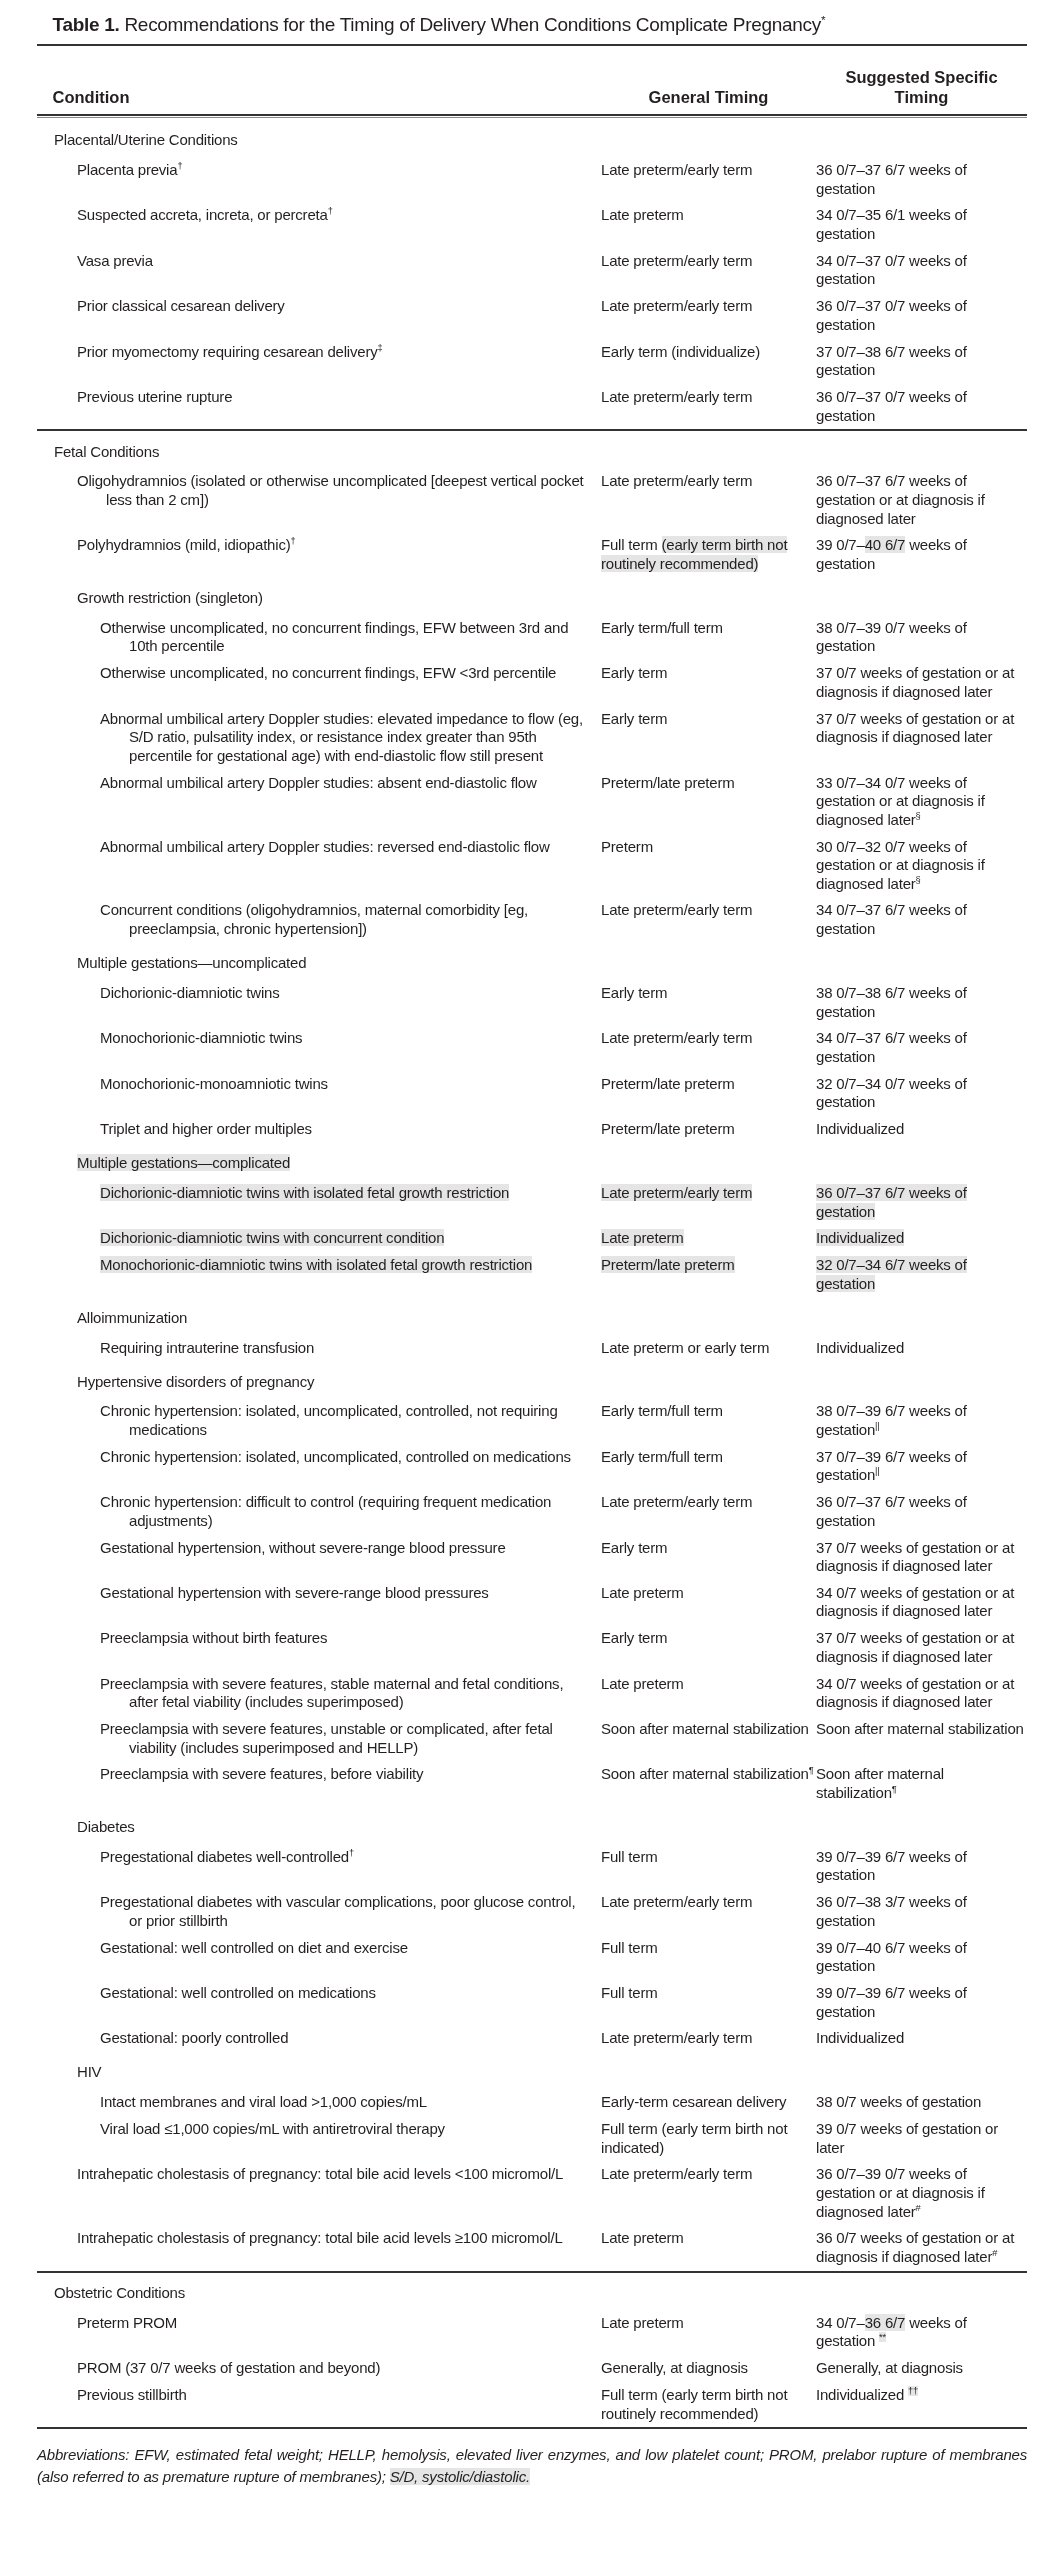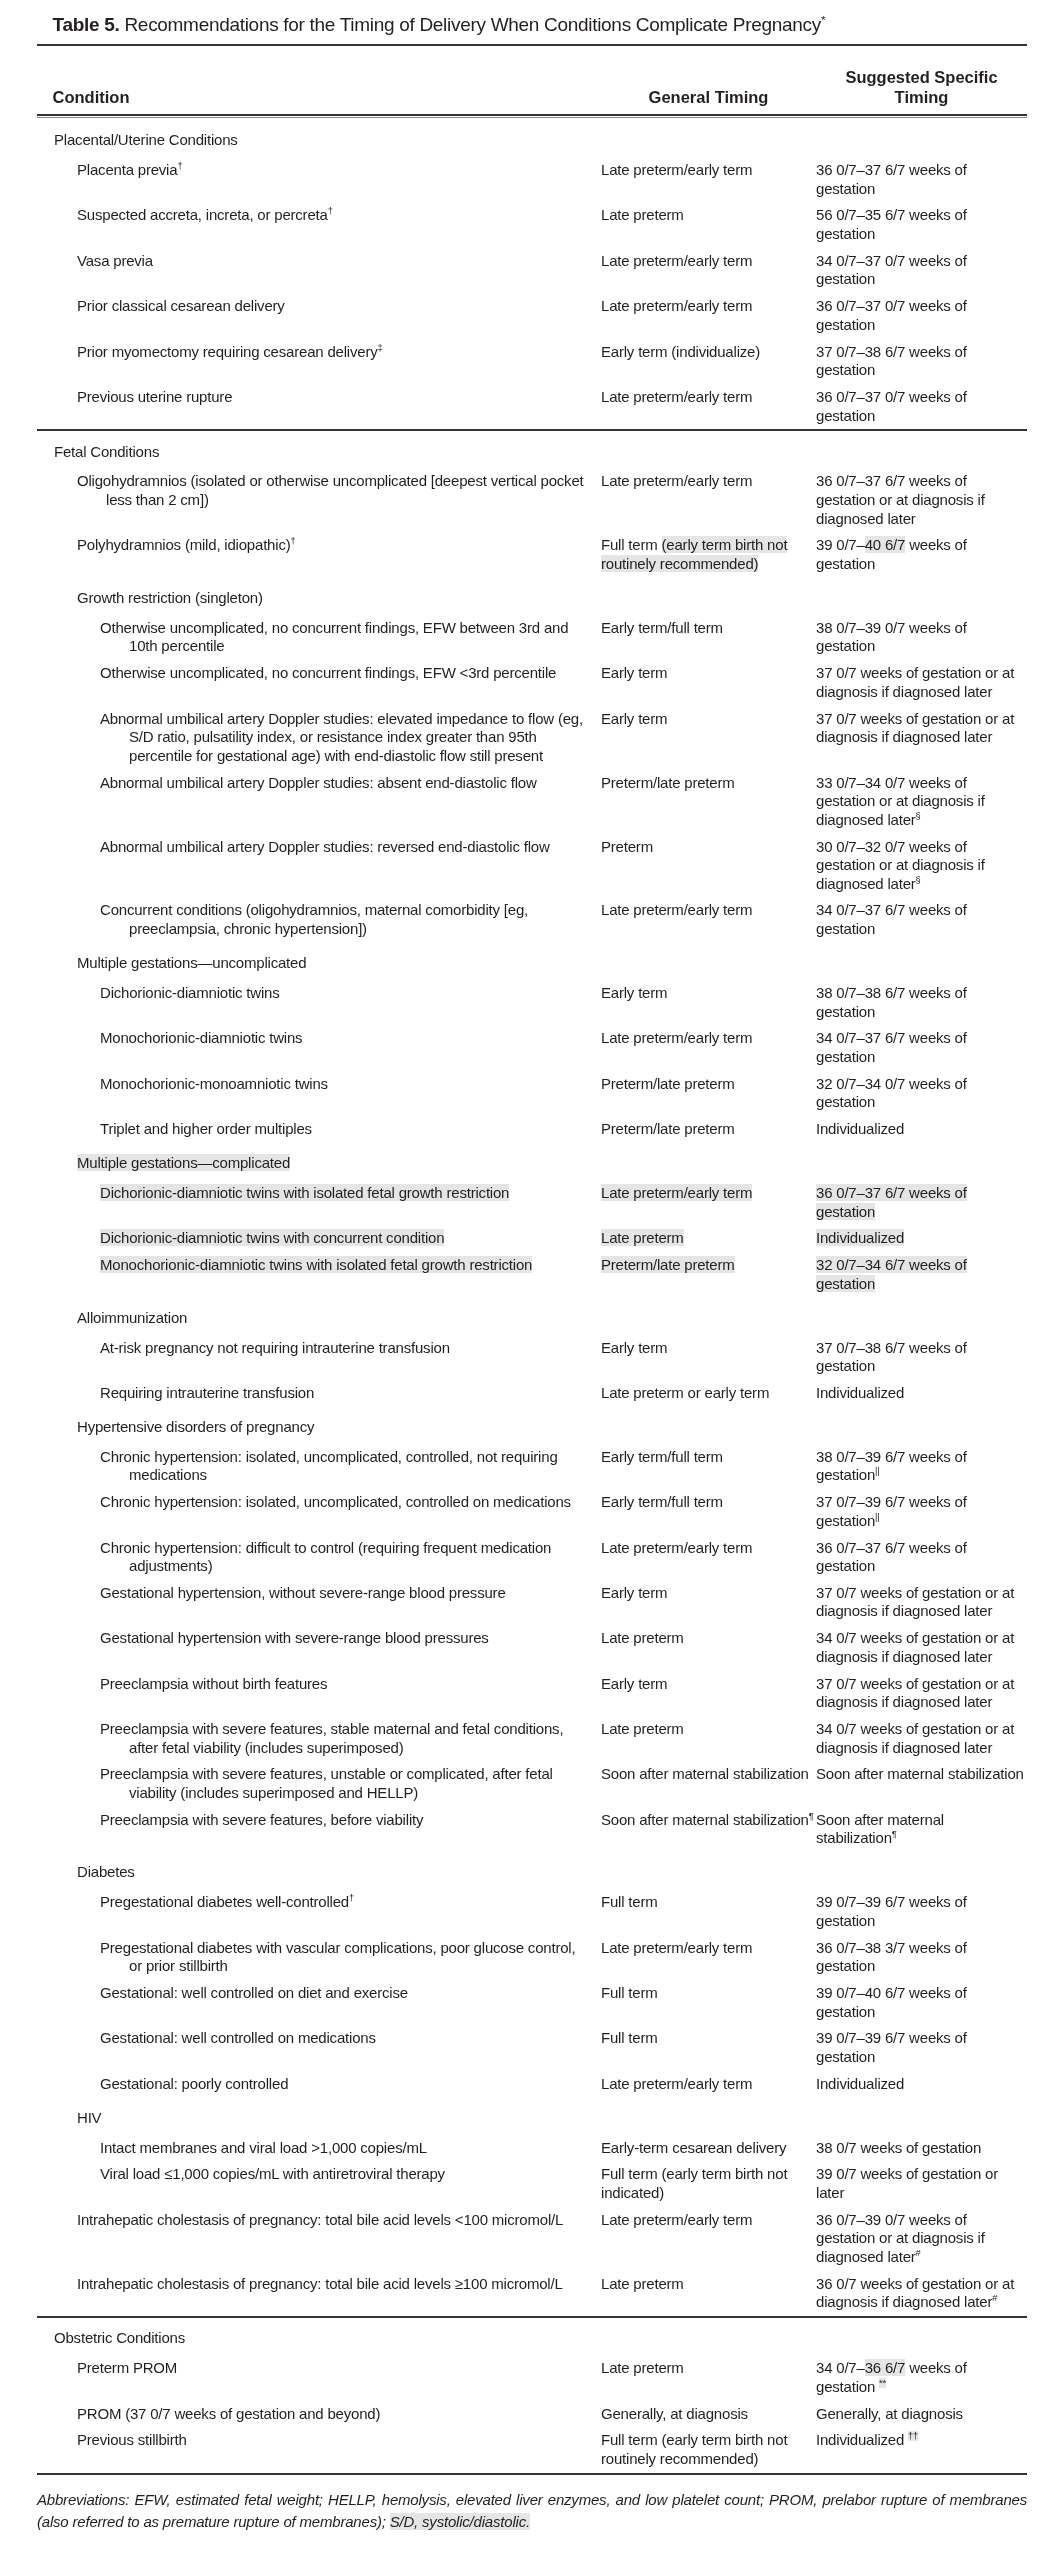--- a/index.html
+++ b/index.html
@@ -38,21 +38,21 @@
   .foot-wrap { border-top: 2.6px solid #333; padding-top: 14.4px; }
   .foot { font-size: 15px; line-height: 1.46; margin: 0 0 19.6px 0; text-align: justify; letter-spacing: -0.2px; }
   .foot.abbr { margin-bottom: 26px; font-style: italic; }
 </style>
 </head>
 <body>
 
 <div class="page">
 
   <div class="title">
-    <span class="lbl">Table 5.</span>
+    <span class="lbl">Table 1.</span>
     <span>Recommendations for the Timing of Delivery When Conditions Complicate Pregnancy</span><sup>*</sup>
   </div>
   <div class="rule-thick"></div>
 
   <table>
     <colgroup>
         <col class="c1">
         <col class="c2">
         <col class="c3">
       </colgroup>
@@ -80,21 +80,21 @@
             <span class="hang"><span>Placenta previa</span><sup>†</sup></span>
           </td>
           <td><span>Late preterm/early term</span></td>
           <td><span>36 0/7–37 6/7 weeks of gestation</span></td>
         </tr>
         <tr>
           <td class="cond lvl1">
             <span class="hang"><span>Suspected accreta, increta, or percreta</span><sup>†</sup></span>
           </td>
           <td><span>Late preterm</span></td>
-          <td><span>56 0/7–35 6/7 weeks of gestation</span></td>
+          <td><span>34 0/7–35 6/1 weeks of gestation</span></td>
         </tr>
         <tr>
           <td class="cond lvl1">
             <span class="hang"><span>Vasa previa</span></span>
           </td>
           <td><span>Late preterm/early term</span></td>
           <td><span>34 0/7–37 0/7 weeks of gestation</span></td>
         </tr>
         <tr>
           <td class="cond lvl1">
@@ -229,27 +229,20 @@
         </tr>
         <tr>
           <td class="cond lvl2">
             <span class="hang"><span class="hl">Monochorionic-diamniotic twins with isolated fetal growth restriction</span></span>
           </td>
           <td><span class="hl">Preterm/late preterm</span></td>
           <td><span class="hl">32 0/7–34 6/7 weeks of gestation</span></td>
         </tr>
         <tr class="section ">
           <td colspan="3" class="lvl1"><span>Alloimmunization</span></td>
-        </tr>
-        <tr>
-          <td class="cond lvl2">
-            <span class="hang"><span>At-risk pregnancy not requiring intrauterine transfusion</span></span>
-          </td>
-          <td><span>Early term</span></td>
-          <td><span>37 0/7–38 6/7 weeks of gestation</span></td>
         </tr>
         <tr>
           <td class="cond lvl2">
             <span class="hang"><span>Requiring intrauterine transfusion</span></span>
           </td>
           <td><span>Late preterm or early term</span></td>
           <td><span>Individualized</span></td>
         </tr>
         <tr class="section ">
           <td colspan="3" class="lvl1"><span>Hypertensive disorders of pregnancy</span></td>

